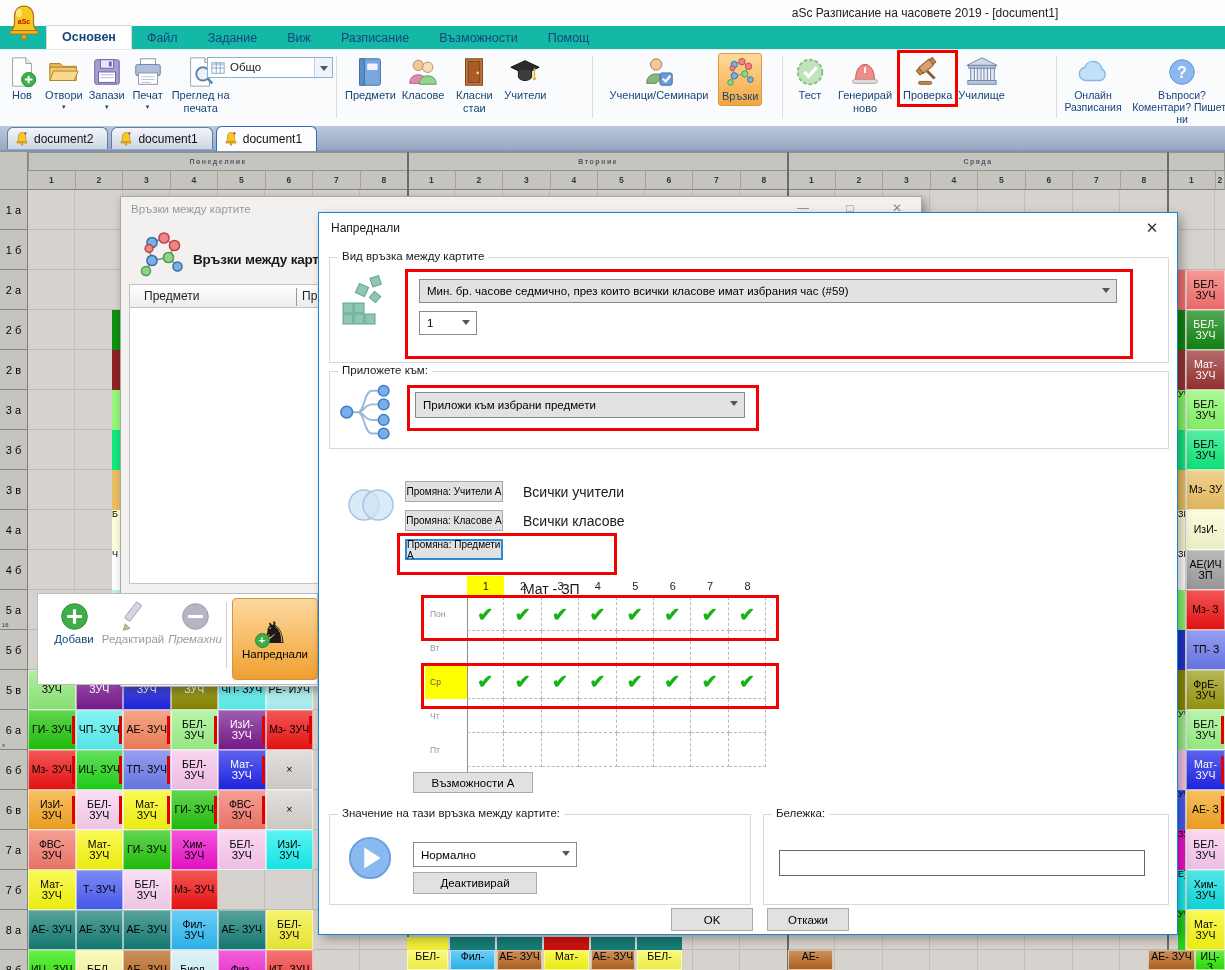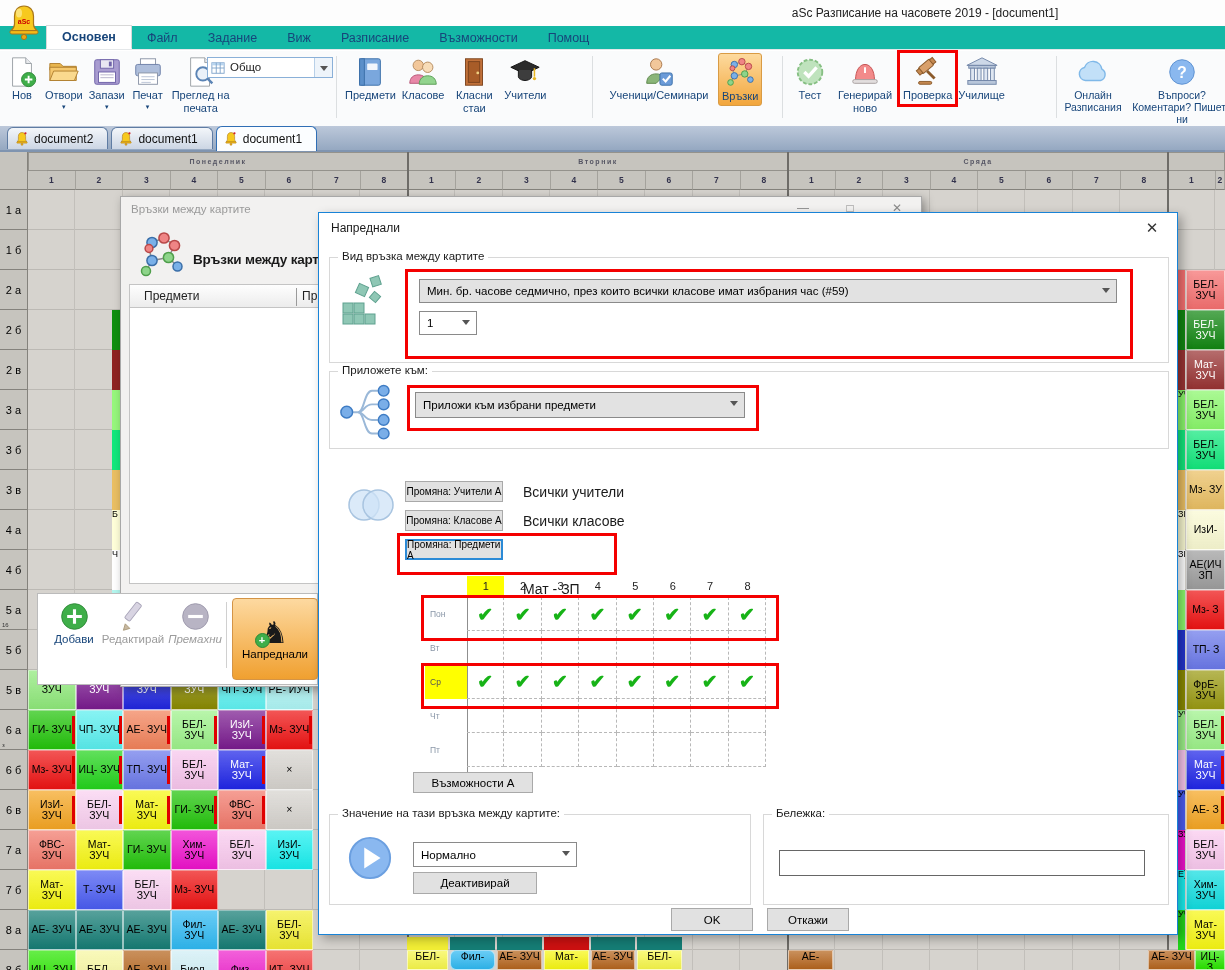--- a/index.html
+++ b/index.html
@@ -516,21 +516,21 @@
     <div class="tcell" style="left: 1186px; top: 718px; width: 39px; height: 40px; background-color: rgb(17, 221, 224); color: rgb(0, 0, 0);">Хим- ЗУЧ</div>
     <div class="sliver" style="left: 1178px; top: 758px; width: 7px; height: 40px; background: rgb(35, 212, 28); color: rgb(0, 0, 0);">УЧ</div>
     <div class="tcell" style="left: 1186px; top: 758px; width: 39px; height: 40px; background-color: rgb(247, 247, 19); color: rgb(0, 0, 0);">Мат- ЗУЧ</div>
     <div class="sliver" style="left: 407px; top: 785px; width: 41px; height: 13px; background: rgb(242, 238, 53);"></div>
     <div class="sliver" style="left: 450px; top: 785px; width: 45px; height: 13px; background: rgb(21, 125, 117);"></div>
     <div class="sliver" style="left: 497px; top: 785px; width: 45px; height: 13px; background: rgb(21, 125, 117);"></div>
     <div class="sliver" style="left: 544px; top: 785px; width: 45px; height: 13px; background: rgb(204, 17, 17);"></div>
     <div class="sliver" style="left: 591px; top: 785px; width: 44px; height: 13px; background: rgb(21, 125, 117);"></div>
     <div class="sliver" style="left: 637px; top: 785px; width: 45px; height: 13px; background: rgb(21, 125, 117);"></div>
     <div class="tcell" style="left: 407px; top: 798px; width: 41px; height: 20px; background-color: rgb(247, 247, 74); align-items: flex-start;">БЕЛ-</div>
-    <div class="tcell" style="left: 450px; top: 798px; width: 45px; height: 20px; background-color: rgb(47, 185, 242); align-items: flex-start; border-radius: 6px;">Фил-</div>
+    <div class="tcell" style="left: 450px; top: 798px; width: 45px; height: 20px; background-color: rgb(47, 185, 242); align-items: flex-start;">Фил-</div>
     <div class="tcell" style="left: 497px; top: 798px; width: 45px; height: 20px; background-color: rgb(181, 101, 29); align-items: flex-start;">АЕ- ЗУЧ</div>
     <div class="tcell" style="left: 544px; top: 798px; width: 45px; height: 20px; background-color: rgb(247, 247, 19); align-items: flex-start;">Мат-</div>
     <div class="tcell" style="left: 591px; top: 798px; width: 44px; height: 20px; background-color: rgb(181, 101, 29); align-items: flex-start;">АЕ- ЗУЧ</div>
     <div class="tcell" style="left: 637px; top: 798px; width: 45px; height: 20px; background-color: rgb(247, 247, 74); align-items: flex-start;">БЕЛ-</div>
     <div class="tcell" style="left: 788px; top: 798px; width: 45px; height: 20px; background-color: rgb(181, 101, 29); align-items: flex-start;">АЕ-</div>
     <div class="tcell" style="left: 1148px; top: 798px; width: 47px; height: 20px; background-color: rgb(181, 101, 29); align-items: flex-start;">АЕ- ЗУЧ</div>
     <div class="tcell" style="left: 1195px; top: 798px; width: 30px; height: 20px; background-color: rgb(42, 230, 0); align-items: flex-start;">ИЦ- З</div>
   </div>
 
 <div class="dlgl" id="dlgLinks">

